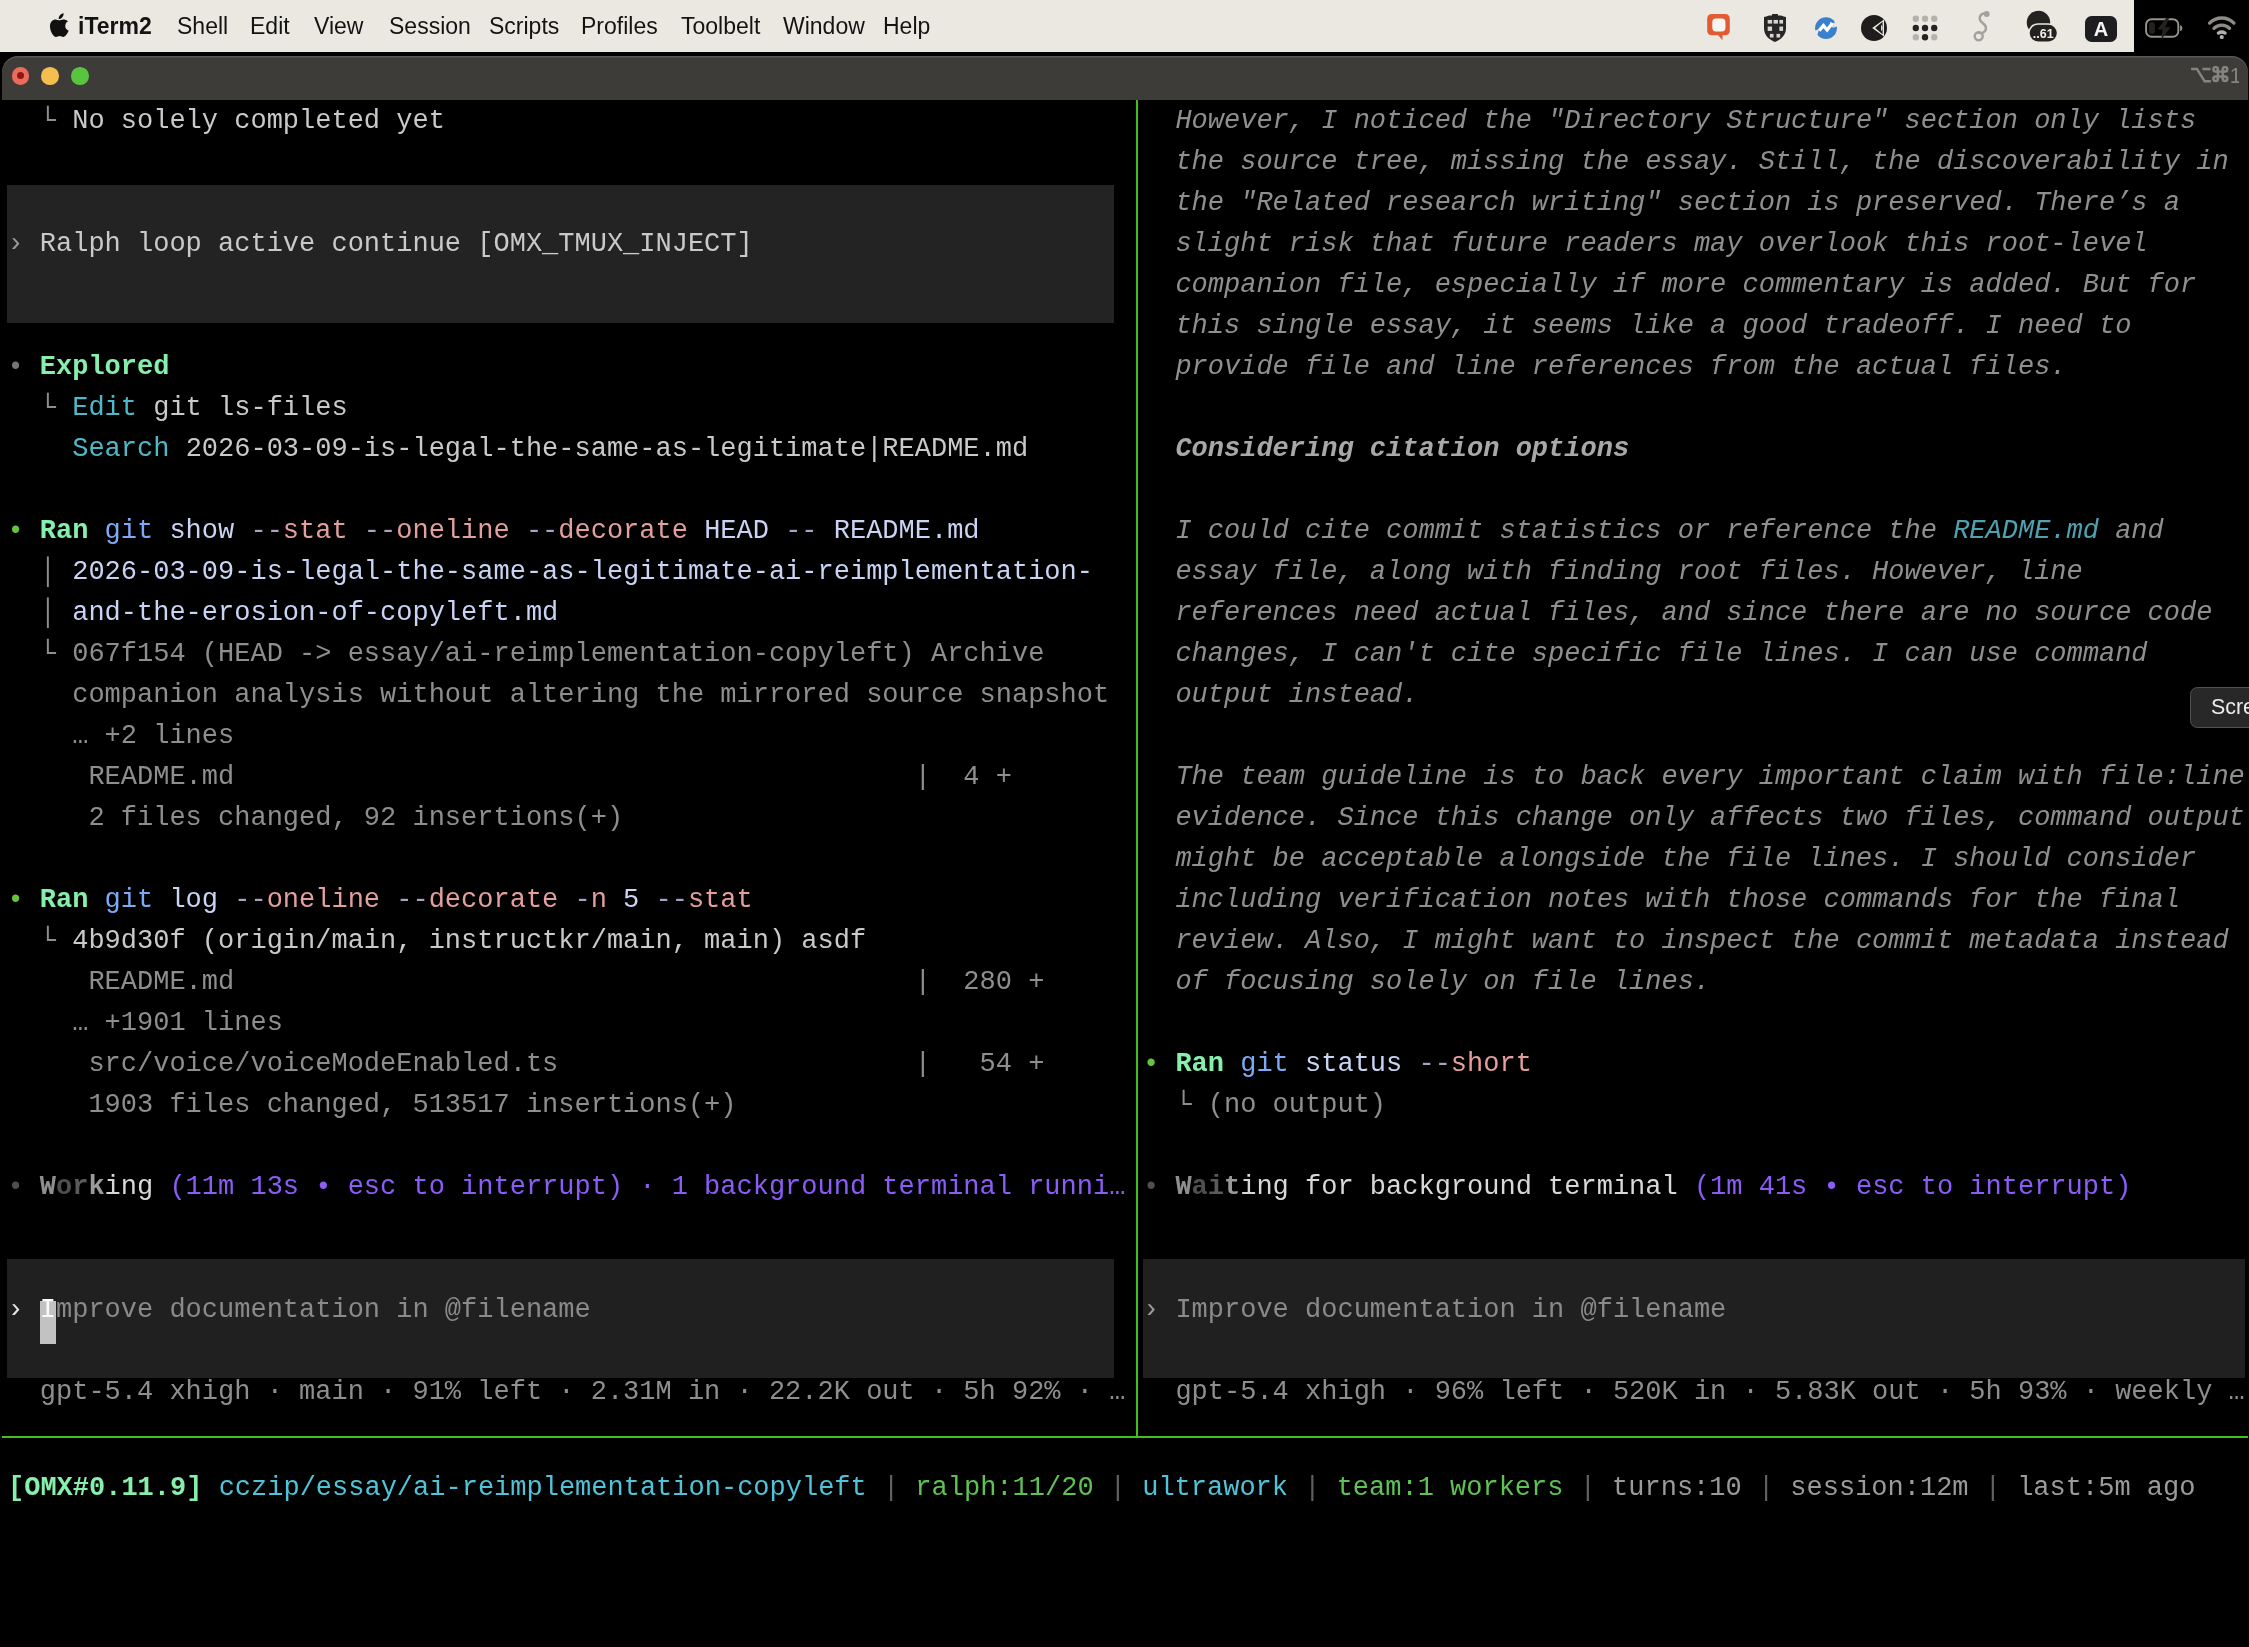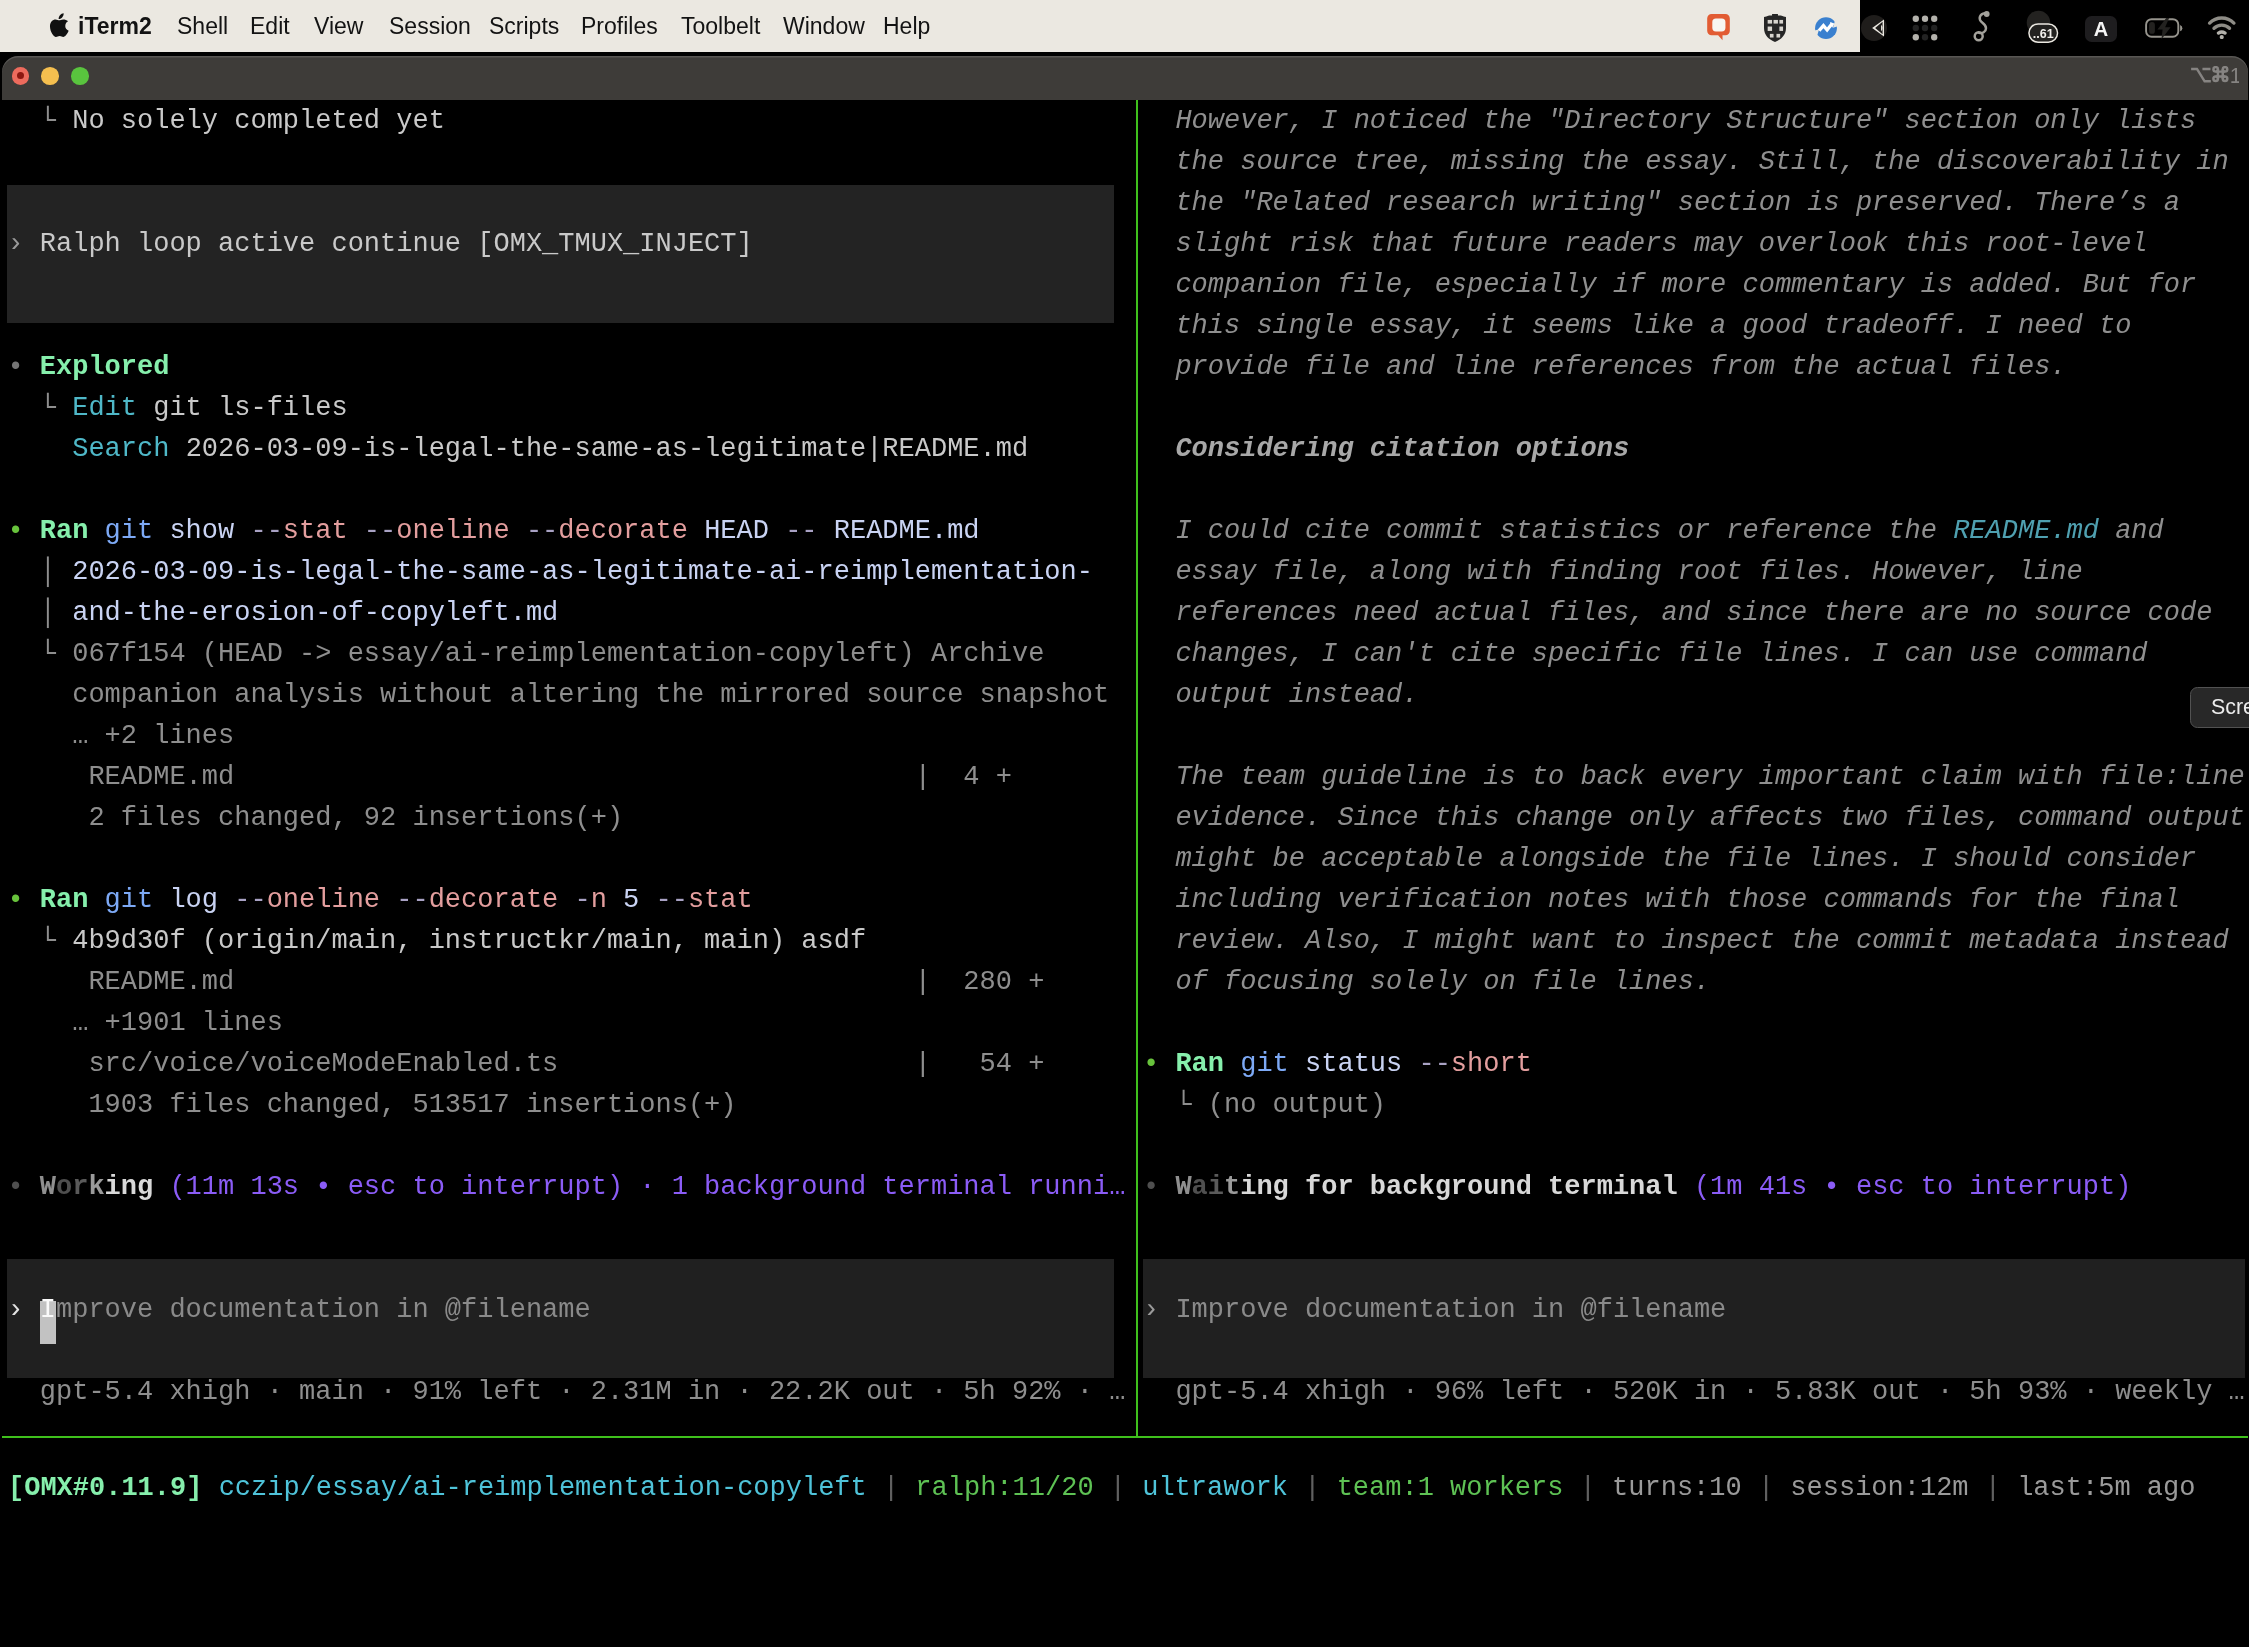--- a/index.html
+++ b/index.html
@@ -18,29 +18,29 @@
 .pr { color:#9a9a9a; }
 .inp{ color:#8a8a8a; }
 .cur{ color:#fafafa; }
 .pw { color:#e3e3e3; }
 .db { color:#4f4f4f; }
 .d2 { color:#8b5cf6; }
 .s1 { color:#8f8f8f; font-weight:bold; }
 .s2 { color:#4f4f4f; font-weight:bold; }
 .s3 { color:#5a5a5a; font-weight:bold; }
 .s4 { color:#9a9a9a; font-weight:bold; }
-.s5 { color:#d8d8d8; font-weight:bold; }
+.s5 { color:#d8d8d8; font-weight:normal; }
 .it { color:#8f8f8f; font-style:italic; }
 .itb{ color:#a8a8a8; font-style:italic; font-weight:bold; }
 .cyi{ color:#4fa0b0; font-style:italic; }
 .sc { color:#4fc3d9; }
 .sg { color:#5ec254; }
 .sgr{ color:#9a9a9a; }
 .pi { color:#606060; }
-#menubar { left:0; top:0; width:1860px; height:52px; background:#ebe8e1; }
+#menubar { left:0; top:0; width:2134px; height:52px; background:#ebe8e1; }
 .mi { position:absolute; top:0; height:52px; line-height:52px; font-family:"Liberation Sans",sans-serif; font-size:23px; color:#131313; }
 .mi.b { font-weight:bold; }
 #titlebar { left:2.2px; top:56px; width:2246px; height:44px; background:#3e3c39; border-radius:16px 16px 0 0; box-shadow:inset 0 1.5px 0 rgba(255,255,255,0.14); }
 .tl { position:absolute; top:67px; width:17.7px; height:17.7px; border-radius:50%; }
 #title { position:absolute; top:56px; left:0; width:2250px; height:44px; line-height:46px; text-align:center; font-family:"Liberation Sans",sans-serif; font-size:22px; font-weight:bold; color:#b9b7b4; }
 #shortcut { position:absolute; top:66px; left:2190px; height:19px; }
 .box { position:absolute; }
 #tmux { left:2.2px; top:1589px; width:2246px; height:42px; background:#55b42f; }
 #tmux pre { position:absolute; line-height:42px; color:#0d0d0d; }
 #scre { left:2190px; top:687px; width:74px; height:41px; background:#282828; border:1.5px solid #525252; border-radius:7.4px; font-family:"Liberation Sans",sans-serif; font-size:21.4px; color:#ececec; line-height:38px; padding-left:20px; }

